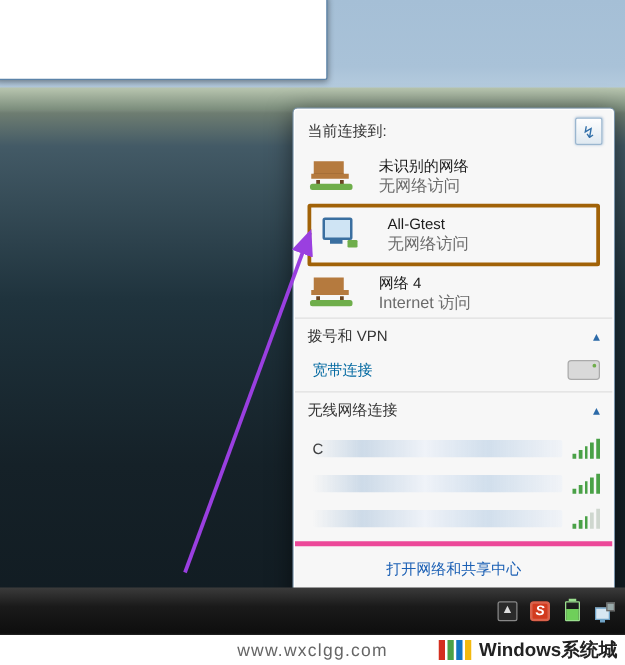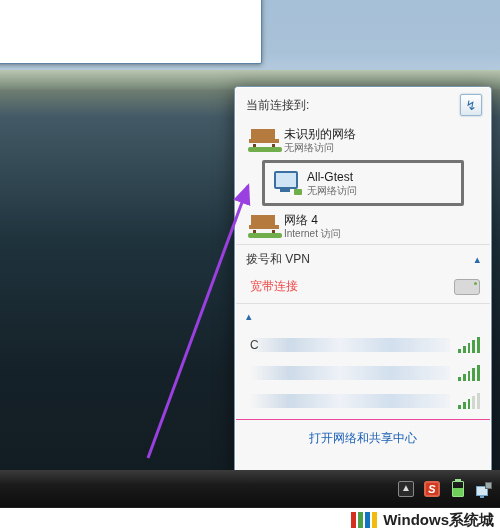--- a/index.html
+++ b/index.html
@@ -179,37 +179,37 @@
     background:linear-gradient(to bottom,#fefefe,#dfe9f1);
     color:#2f6ea8;
     display:flex; align-items:center; justify-content:center;
     font-size:13px;
     box-shadow: 0 0 2px rgba(80,130,180,0.5);
   }
   .conn-list {
     padding: 2px 8px 0 8px;
   }
   .conn-item {
-    display:flex; align-items:flex-end;
+    display:flex; align-items:flex-start;
     padding: 4px 4px;
-    gap: 4px;
+    gap: 23px;
   }
   .conn-item .ic {
     width: 32px; height: 28px;
     flex-shrink:0;
     display:flex; align-items:center; justify-content:center;
     position:relative;
   }
   .conn-item .txts { line-height: 1.25; }
   .conn-item .name { font-size: 12px; color:#1c1c1c; }
-  .conn-item .sub  { font-size: 10px; color:#6b6b6b; }
+  .conn-item .sub  { font-size: 13px; color:#6b6b6b; }
   .highlight-box {
-    border: 3px solid #737373;
+    border: 3px solid #a16207;
     border-radius: 2px;
-    margin: 2px 18px;
+    margin: 2px 2px;
     padding: 2px 2px;
   }
   
   .ic-bench {
     width: 30px; height: 22px; position:relative;
   }
   .ic-bench .back {
     position:absolute; left:2px; top:0; width:24px; height:10px;
     background:#b57a3e; border-bottom:2px solid #6d4522;
   }
@@ -247,21 +247,21 @@
     cursor: default;
   }
   .section-head .lbl { flex:1; font-size:12px; }
   .section-head .chev {
     color:#2c6aa8; font-size:11px;
   }
   .dial-item {
     display:flex; align-items:center;
     padding: 4px 10px 8px 14px;
     gap: 10px;
-    color:#ef4444;
+    color:#0369a1;
   }
   .dial-item .modem {
     width:24px; height:14px; background:#d9d9d9;
     border:1px solid #aaa; border-radius:3px; position:relative;
   }
   .dial-item .modem::after {
     content:""; position:absolute; right:2px; top:2px; width:3px;height:3px;background:#6fae4b;border-radius:50%;
   }
   .wifi-list {
     padding: 2px 8px 4px 12px;
@@ -297,21 +297,21 @@
     width:4px; background:#4aa147; display:block;
   }
   .sigbars span:nth-child(1){height:4px;}
   .sigbars span:nth-child(2){height:7px;}
   .sigbars span:nth-child(3){height:10px;}
   .sigbars span:nth-child(4){height:13px;}
   .sigbars span:nth-child(5){height:16px;}
   .sigbars.weak span:nth-child(4),
   .sigbars.weak span:nth-child(5) { background:#cfd7cf; }
   .flyout-footer {
-    border-top:1px solid #ec4899;
+    border-top:4px solid #ec4899;
     text-align:center;
     padding: 10px 0 10px;
   }
   .flyout-footer a {
     color:#1a5fb4; text-decoration:none; font-size:12px;
     cursor: pointer;
   }
   
   .arrow-svg {
     position:absolute;
@@ -393,20 +393,21 @@
       <div class="section-head">
         <span class="lbl">拨号和 VPN</span>
         <span class="chev">▴</span>
       </div>
       <div class="dial-item">
         <span style="flex:1;">宽带连接</span>
         <div class="modem"></div>
       </div>
 
       <div class="section-head">
+        <span class="lbl">无线网络连接</span>
         <span class="chev">▴</span>
       </div>
 
       <div class="wifi-list">
         <div class="wifi-item">
           <div class="ssid blur">C</div>
           <div class="sigbars">
               <span></span>
               <span></span>
               <span></span>
@@ -464,20 +465,21 @@
       <div class="icon">
           <div class="ico-net">
             <div class="mon"></div>
             <div class="cab"></div>
           </div>
         </div>
     </div>
   </div>
 
   <div class="watermark-strip">
+    <span class="url">www.wxclgg.com</span>
     <div class="bars">
         <span></span>
         <span></span>
         <span></span>
         <span></span>
       </div>
     <span class="txt">Windows系统城</span>
   </div>
 
 </div>

